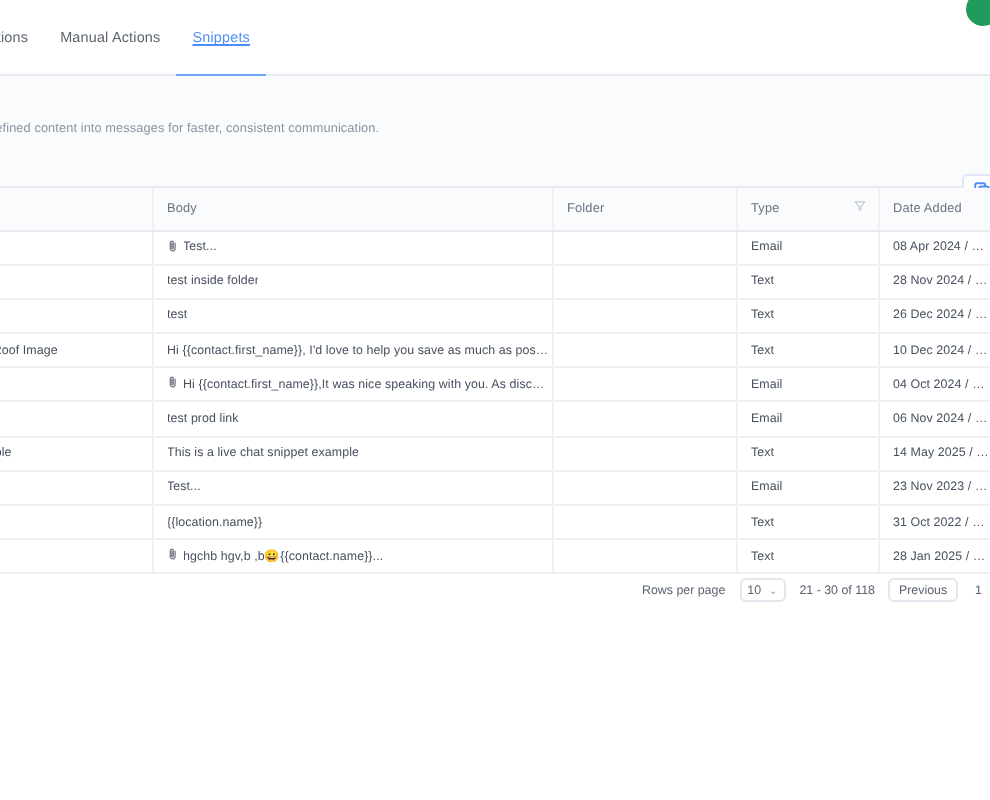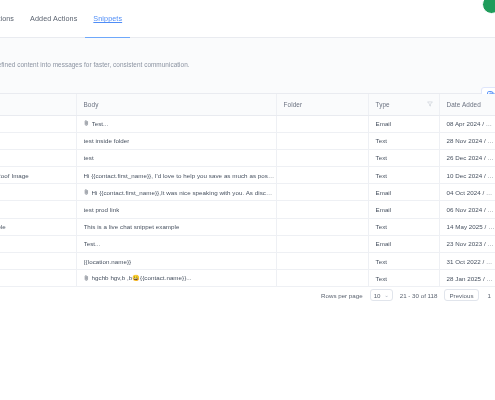--- a/index.html
+++ b/index.html
@@ -111,21 +111,21 @@
 <div id="app">
 
   <div class="topbar">
     <div class="tabs">
 
       <div class="tab">
         <span>ersations</span>
       </div>
 
       <div class="tab">
-        <span>Added Actions</span>
+        <span>Manual Actions</span>
       </div>
 
       <div class="tab active">
         <span>Snippets</span>
       </div>
 
 
     </div>
 
     <div class="avatar"></div>

